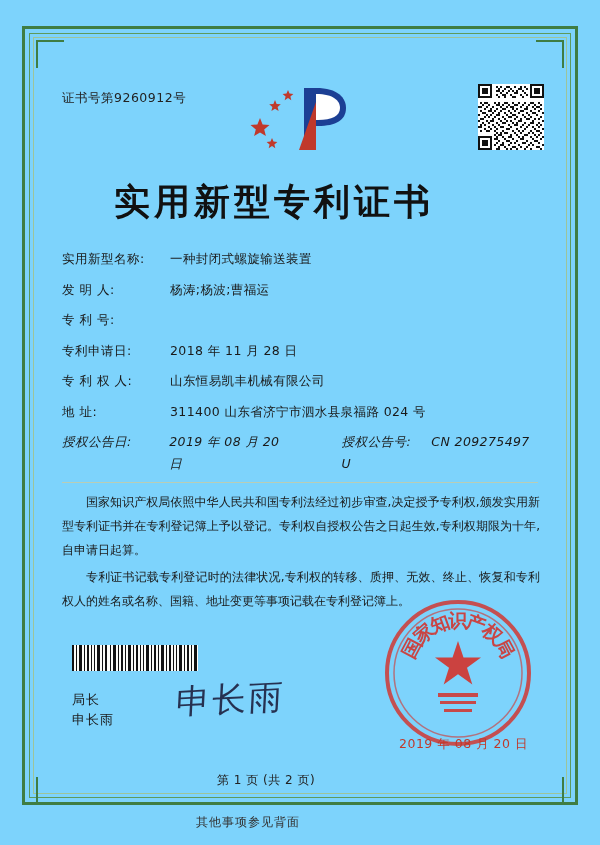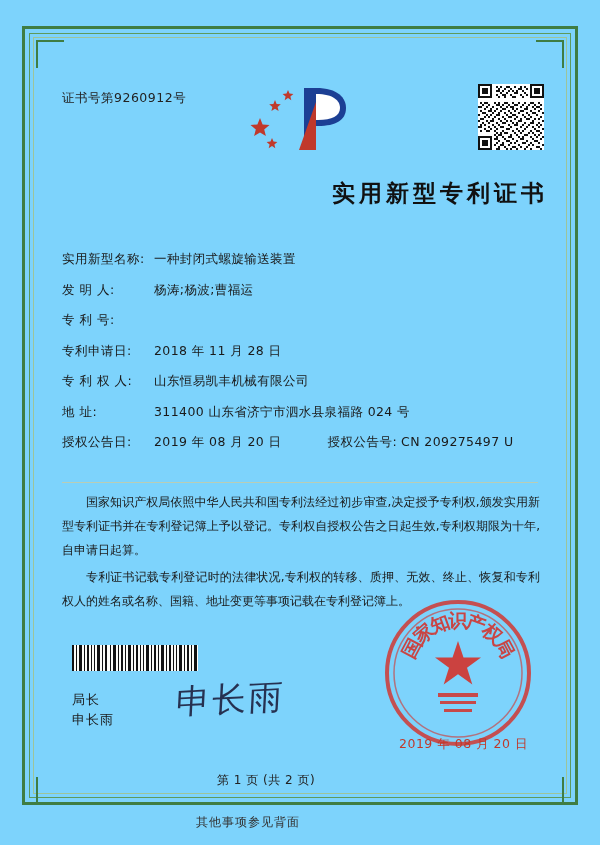--- a/index.html
+++ b/index.html
@@ -93,23 +93,23 @@
     background: #ffffff;
   }
   .qr svg { display: block; }
 
   
   .title {
     position: absolute;
     left: 0;
     top: 178px;
     width: 548px;
-    text-align: right;
+    text-align: center;
     font-family: "DejaVu Serif", "Liberation Serif", serif;
-    font-size: 23px;
+    font-size: 36px;
     font-weight: bold;
     letter-spacing: 4px;
     color: #111;
   }
 
   
   .fields {
     position: absolute;
     left: 62px;
     top: 248px;
@@ -123,23 +123,25 @@
     color: #1a1a1a;
     line-height: 22px;
   }
   .field-label {
     white-space: nowrap;
     letter-spacing: 0.5px;
   }
   .field-label.w6 { width: 92px; }
   .field-value {
     letter-spacing: 0.4px;
+    margin-left: 16px;
   }
   .field-row.split {
     justify-content: flex-start;
+    font-style: italic;
   }
   .pub-right {
     margin-left: 46px;
   }
   .pub-right .sub-label {
     letter-spacing: 0.5px;
   }
 
   
   .sep {

